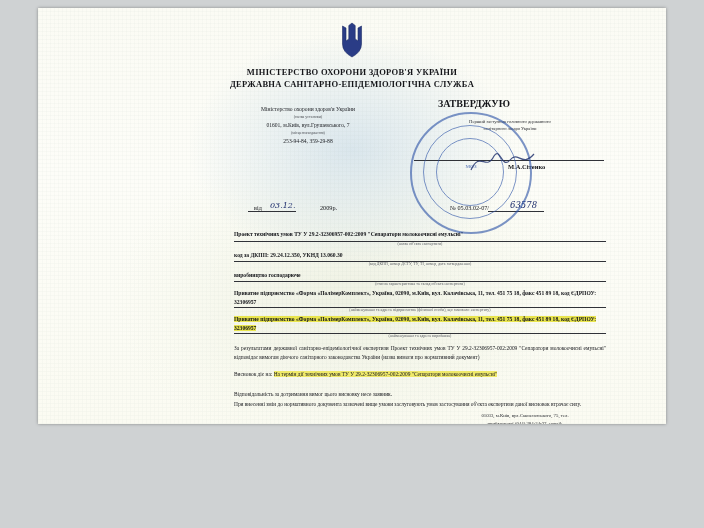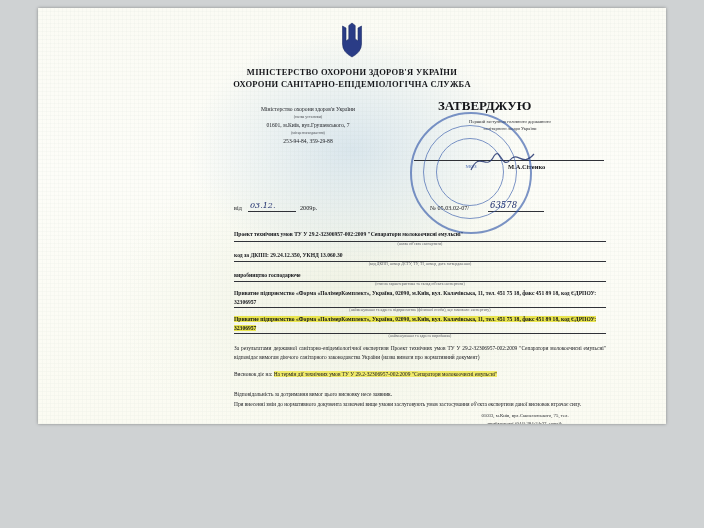--- a/index.html
+++ b/index.html
@@ -71,21 +71,21 @@
     font-weight: bold;
     letter-spacing: 0.3px;
     color: #15161a;
     line-height: 12px;
   }
 
   .approve {
     position: absolute;
     left: 400px;
     top: 90px;
-    font-size: 13px;
+    font-size: 10px;
     font-weight: bold;
     color: #16171b;
   }
   .approve-sub {
     position: absolute;
     left: 372px;
     top: 110px;
     width: 200px;
     text-align: center;
     font-size: 4.6px;
@@ -125,20 +125,21 @@
     font-size: 8.8px;
     font-weight: bold;
     color: #141519;
     letter-spacing: 0.2px;
   }
 
   .row {
     position: absolute;
     font-size: 6.2px;
     color: #17181c;
+    margin-left: 20px;
   }
   .hand {
     font-family: "DejaVu Serif", serif;
     color: #1b2b6b;
     font-style: italic;
   }
 
   .line {
     position: absolute;
     border-bottom: 0.8px solid #303238;
@@ -245,21 +246,21 @@
 <div class="page">
   <div class="sheet">
     <div class="content">
 
       <svg class="emblem" viewBox="0 0 30 36">
         <path d="M15 1 L18.2 3.5 L18.2 17 L21 19 L21 6 L24.5 4 L24.5 22 Q24.5 30 15 35 Q5.5 30 5.5 22 L5.5 4 L9 6 L9 19 L11.8 17 L11.8 3.5 Z" fill="#2a3c86" stroke="#1d2c66" stroke-width="0.6"></path>
       </svg>
 
       <div class="title-block">
         <div>МІНІСТЕРСТВО ОХОРОНИ ЗДОРОВ'Я УКРАЇНИ</div>
-        <div>ОХОРОНИ САНІТАРНО-ЕПІДЕМІОЛОГІЧНА СЛУЖБА</div>
+        <div>ДЕРЖАВНА САНІТАРНО-ЕПІДЕМІОЛОГІЧНА СЛУЖБА</div>
       </div>
 
       <div class="approve">ЗАТВЕРДЖУЮ</div>
       <div class="approve-sub">
         <div>Перший заступник головного державного</div>
         <div>санітарного лікаря України</div>
       </div>
       <div class="line" style="left:376px; top:152px; width:190px;"></div>
       <div class="approve-sign">М.А.Сітенко</div>
 

